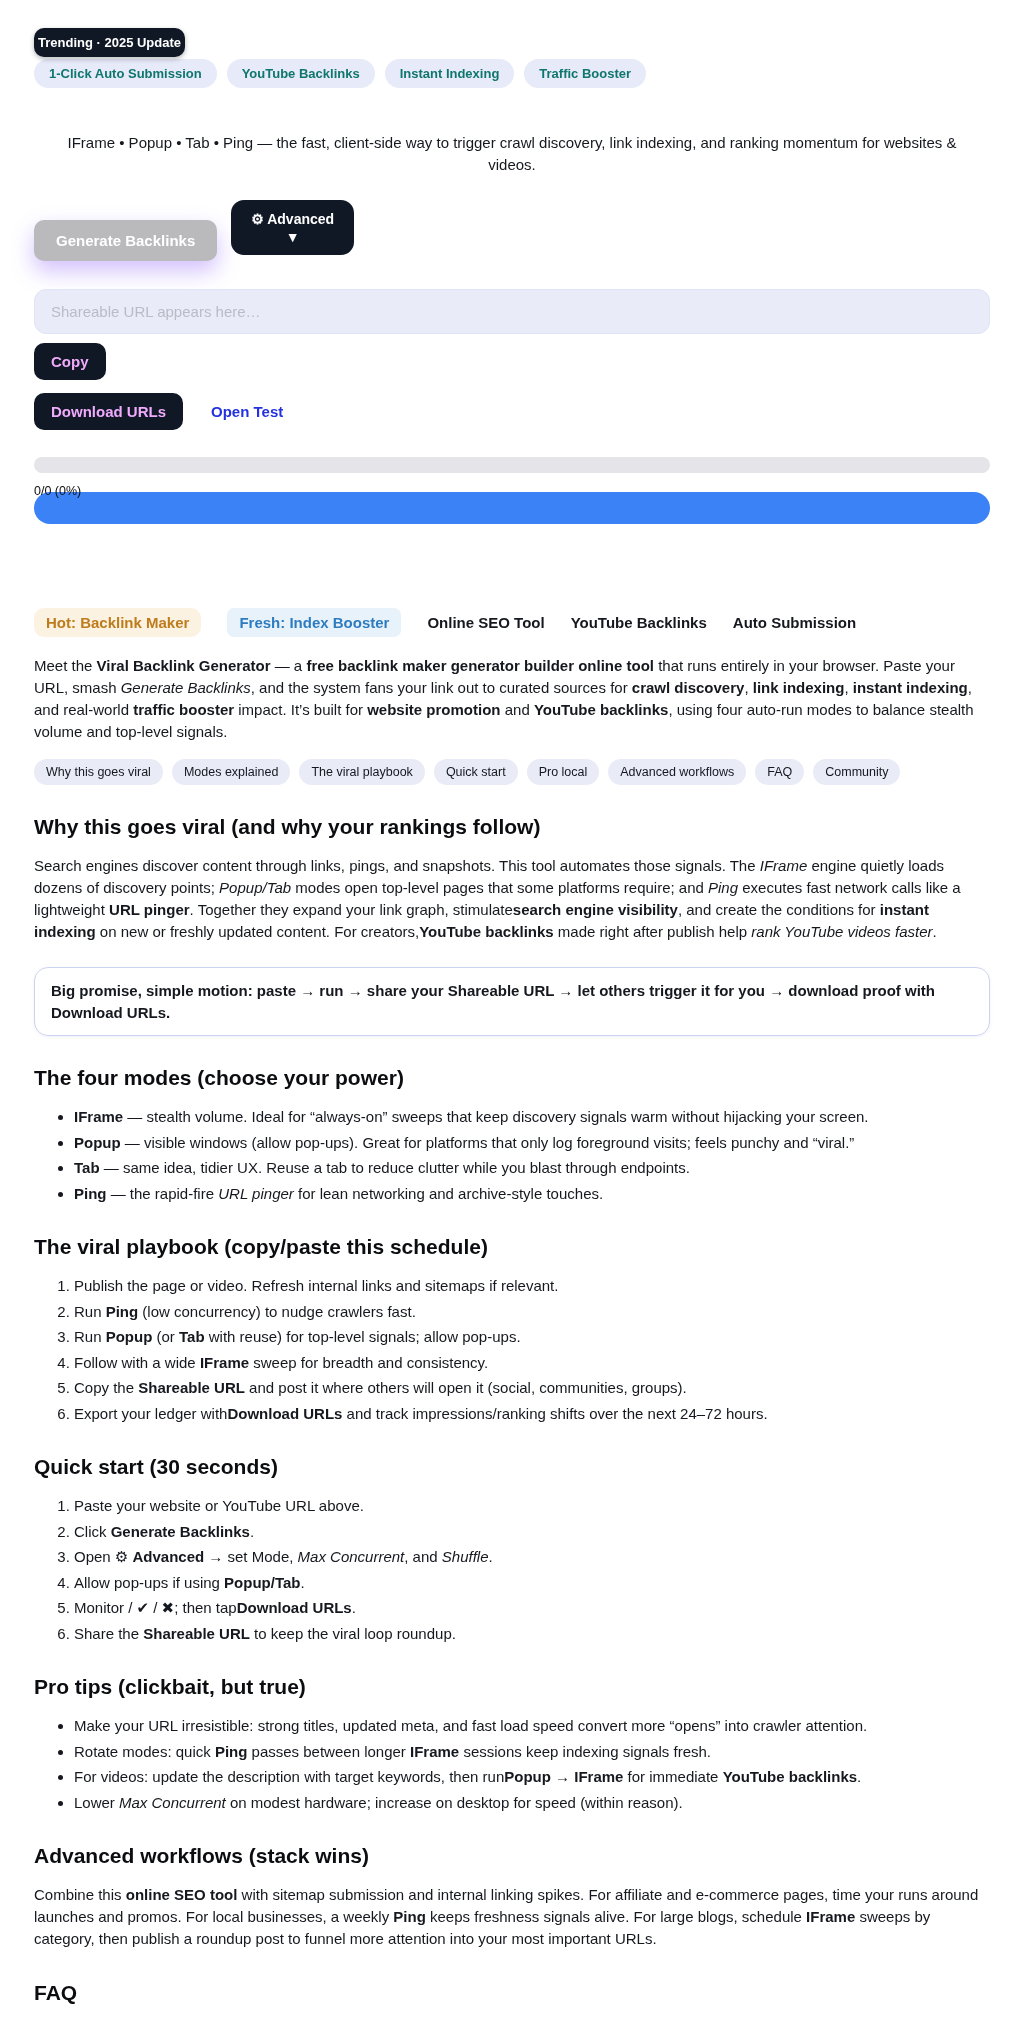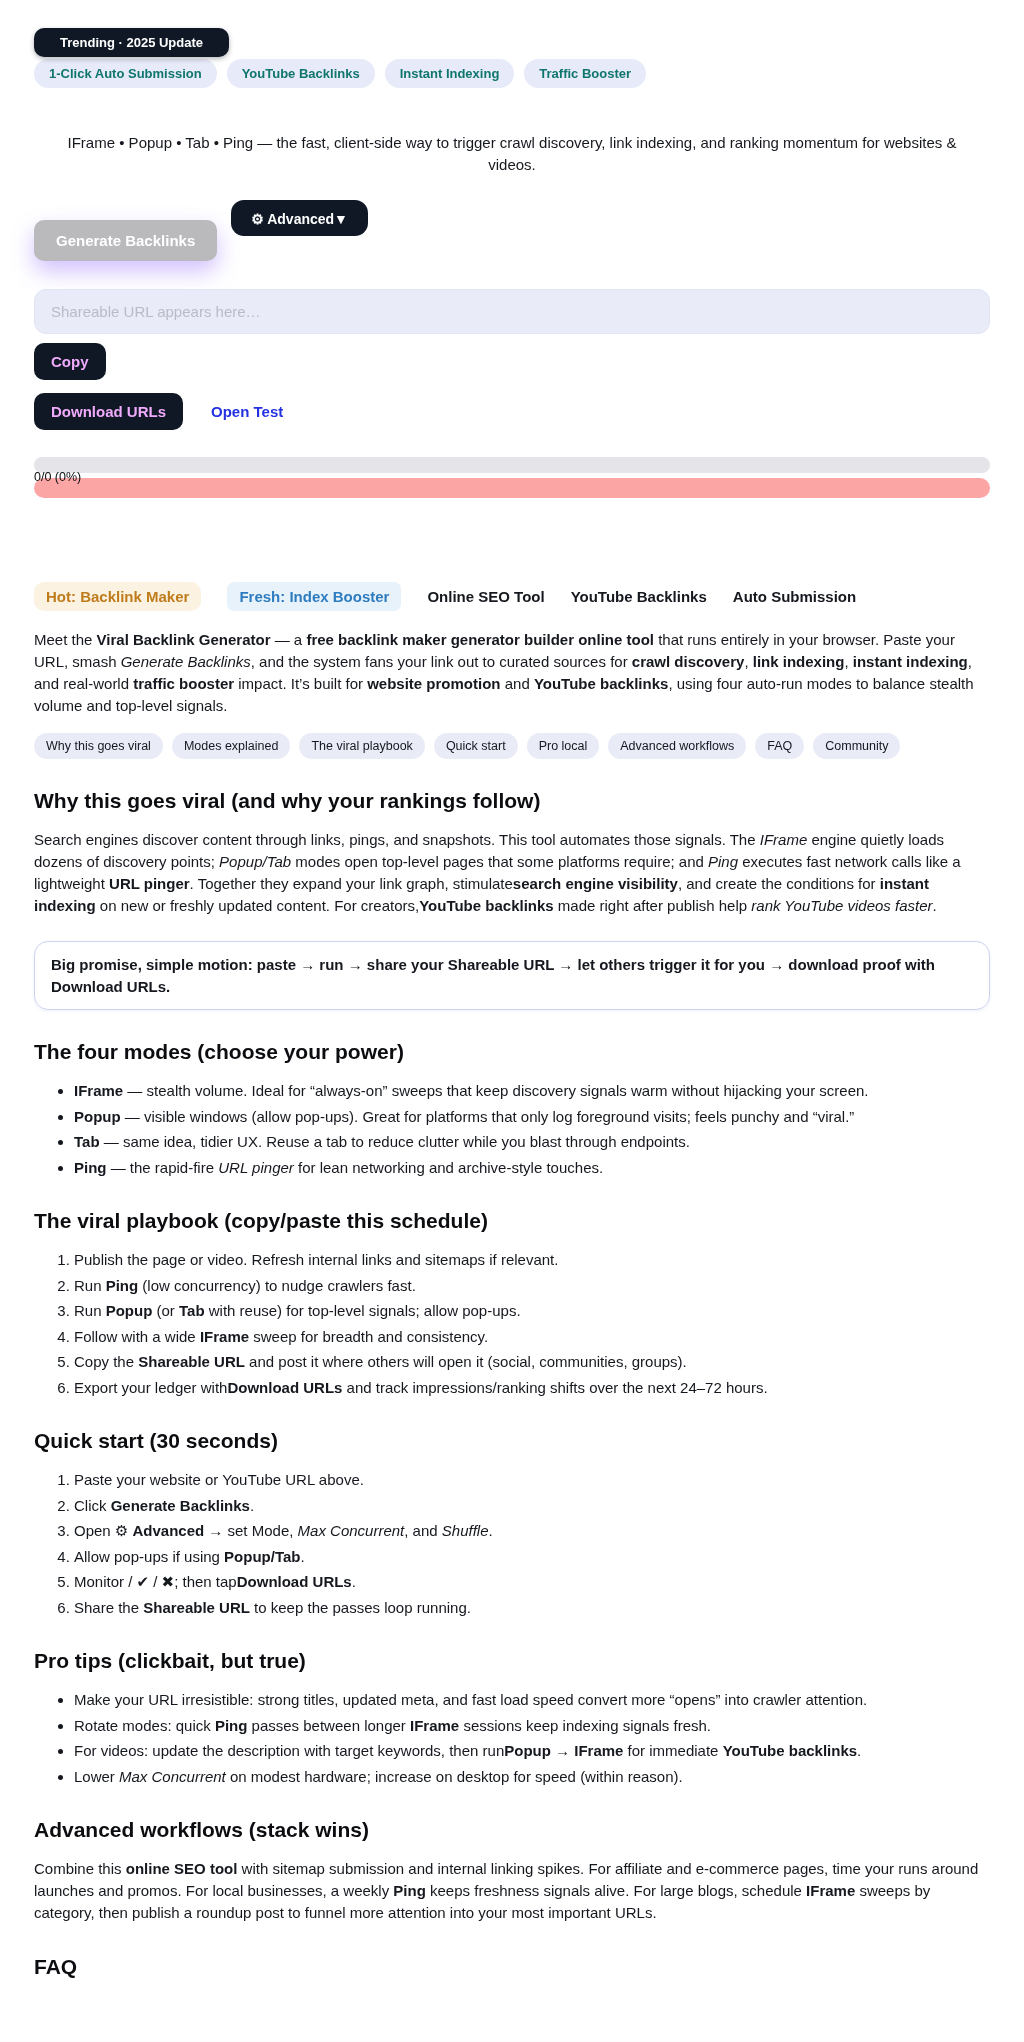--- a/index.html
+++ b/index.html
@@ -7,21 +7,21 @@
   body {
     width:1024px;
     font-family:"Liberation Sans", sans-serif;
     color:#15181e;
   }
   .page { padding:28px 34px 56px; }
 
   
   .badge-dark {
     display:inline-block; background:#101826; color:#fff;
-    font-weight:700; font-size:13px; padding:7px 26px;
+    font-weight:700; font-size:13px; padding:7px 4px;
     border-radius:10px; box-shadow:0 2px 5px rgba(16,24,38,.3);
     position:relative; z-index:2;
   }
   .pill-row { display:flex; gap:10px; margin-top:2px; }
   .pill {
     background:#e7eaf8; color:#0f766e; font-weight:700; font-size:13px;
     padding:7px 15px; border-radius:999px; white-space:nowrap;
   }
 
   
@@ -41,39 +41,39 @@
   .btn-row { display:flex; gap:14px; align-items:flex-start; margin-top:8px; }
   .btn-generate {
     margin-top:20px; background:#bababd; color:#fff; font-weight:700;
     font-size:15px; border:none; border-radius:10px; padding:12px 22px;
     cursor:pointer; box-shadow:0 10px 22px rgba(155,115,250,.45);
     font-family:"Liberation Sans", sans-serif;
   }
   .btn-advanced {
     background:#101826; color:#fff; font-weight:700; font-size:14px;
     border:none; border-radius:13px; padding:10px 20px 8px; cursor:pointer;
-    display:flex; flex-direction:row; align-items:center; line-height:1.35;
+    display:flex; flex-direction:column; align-items:center; line-height:1.35;
     font-family:"Liberation Sans", sans-serif;
   }
   .share-input {
     width:100%; height:45px; background:#e9ecf8; border:1px solid #e0e4f4;
     border-radius:12px; padding:0 16px; font-size:15px; color:#737373;
     margin-top:28px; outline:none; font-family:"Liberation Sans", sans-serif;
   }
   .btn-dark {
     background:#101826; color:#f0abfc; font-weight:700; font-size:15px;
     border:none; border-radius:10px; padding:10px 17px; cursor:pointer;
     font-family:"Liberation Sans", sans-serif;
   }
   .btn-copy { margin-top:9px; }
   .download-row { display:flex; align-items:center; gap:28px; margin-top:13px; }
   .link-open-test { color:#2431e0; font-weight:700; font-size:15px; text-decoration:none; cursor:pointer; }
 
   .progress1 { margin-top:27px; height:16px; background:#e5e5e9; border-radius:999px; }
-  .progress2 { margin-top:5px; height:20px; background:#fca5a5; border-radius:999px; position:relative; }
+  .progress2 { margin-top:19px; height:32px; background:#3b82f6; border-radius:999px; position:relative; }
   .progress-label { position:absolute; left:0; top:-8px; font-size:12.5px; color:#0c0d10; }
 
   
   .tabs { display:flex; gap:26px; align-items:center; margin-top:84px; font-weight:700; font-size:15px; }
   .tab { cursor:pointer; white-space:nowrap; }
   .tab-hot   { color:#bf7c1d; background:#fbf2e1; padding:6px 12px; border-radius:10px; }
   .tab-fresh { color:#2e7cc0; background:#e8f2fb; padding:6px 12px; border-radius:7px; }
   .tab-plain { color:#15181e; }
 
   
@@ -189,21 +189,21 @@
   </ol>
 
   
   <h2>Quick start (30 seconds)</h2>
   <ol class="list">
     <li><span>Paste your website or YouTube URL above.</span></li>
     <li><span>Click </span><span class="fb">Generate Backlinks</span><span>.</span></li>
     <li><span>Open ⚙ </span><span class="fb">Advanced</span><span> → set Mode, </span><span class="fi">Max Concurrent</span><span>, and </span><span class="fi">Shuffle</span><span>.</span></li>
     <li><span>Allow pop-ups if using </span><span class="fb">Popup/Tab</span><span>.</span></li>
     <li><span>Monitor  / ✔ / ✖; then tap</span><span class="fb">Download URLs</span><span>.</span></li>
-    <li><span>Share the </span><span class="fb">Shareable URL</span><span> to keep the passes loop running.</span></li>
+    <li><span>Share the </span><span class="fb">Shareable URL</span><span> to keep the viral loop roundup.</span></li>
   </ol>
 
   
   <h2>Pro tips (clickbait, but true)</h2>
   <ul class="list">
     <li><span>Make your URL irresistible: strong titles, updated meta, and fast load speed convert more “opens” into crawler attention.</span></li>
     <li><span>Rotate modes: quick </span><span class="fb">Ping</span><span> passes between longer </span><span class="fb">IFrame</span><span> sessions keep indexing signals fresh.</span></li>
     <li><span>For videos: update the description with target keywords, then run</span><span class="fb">Popup → IFrame</span><span> for immediate </span><span class="fb">YouTube backlinks</span><span>.</span></li>
     <li><span>Lower </span><span class="fi">Max Concurrent</span><span> on modest hardware; increase on desktop for speed (within reason).</span></li>
   </ul>

